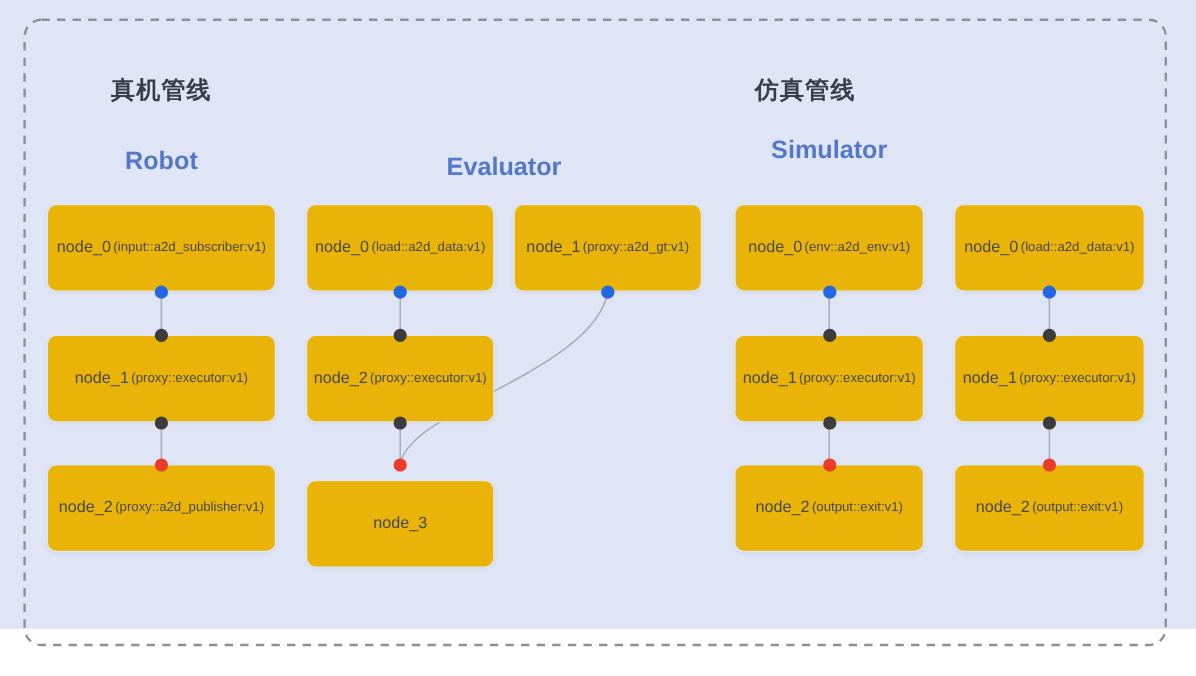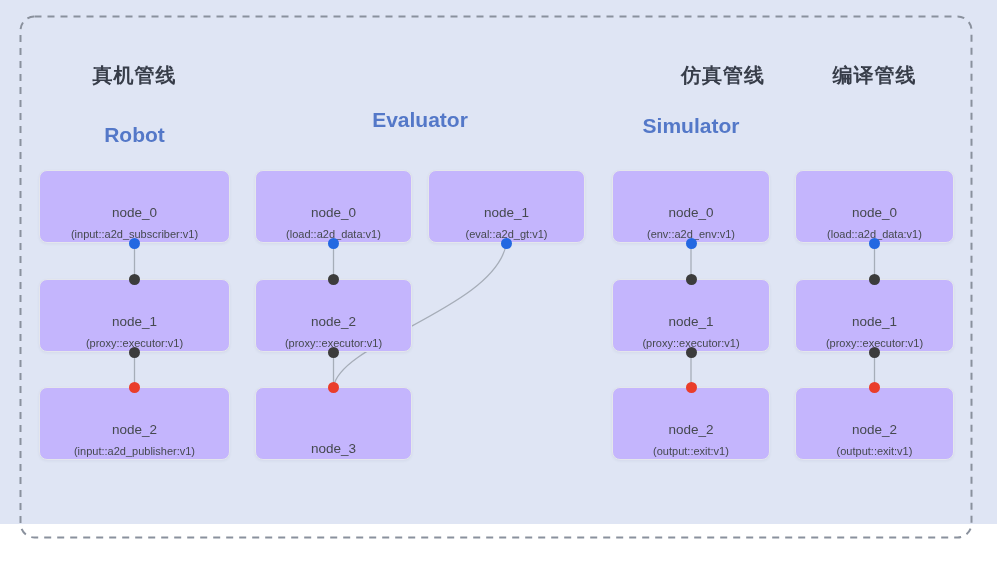--- a/index.html
+++ b/index.html
@@ -41,27 +41,27 @@
   }
   .pipeline-title-en{
     position:absolute;z-index:3;
     text-align:center;
     font-size:21px;font-weight:700;
     color:var(--title-en);
   }
   .node-card{
     position:absolute;z-index:2;
     height:73px;
-    background:#c4b5fd;
+    background:#eab308;
     border:1px solid var(--card-border);
     border-radius:8px;
     box-sizing:border-box;
     box-shadow:0 1px 3px rgba(30,50,90,0.06);
-    display:flex;flex-direction:column;
-    align-items:center;justify-content:flex-end;
+    display:flex;flex-direction:row;
+    align-items:center;justify-content:center;
     gap:2px;
   }
   .node-name{
     font-size:13.5px;color:var(--text-dark);line-height:1.5;
   }
   .node-type{
     font-size:11px;color:var(--text-dark);line-height:1.5;
   }
   .port-dot{
     position:absolute;z-index:4;
@@ -99,58 +99,57 @@
   <div class="node-card" style="left:39px;top:170px;width:191px;">
     <div class="node-name">node_0</div>
     <div class="node-type">(input::a2d_subscriber:v1)</div>
   </div>
   <div class="node-card" style="left:39px;top:279px;width:191px;">
     <div class="node-name">node_1</div>
     <div class="node-type">(proxy::executor:v1)</div>
   </div>
   <div class="node-card" style="left:39px;top:387px;width:191px;">
     <div class="node-name">node_2</div>
-    <div class="node-type">(input::a2d_publisher:v1)</div>
+    <div class="node-type">(proxy::a2d_publisher:v1)</div>
   </div>
 
-  <div class="pipeline-title-en" style="left:255px;top:108px;width:330px;">Evaluator</div>
+  <div class="pipeline-title-en" style="left:255px;top:128px;width:330px;">Evaluator</div>
 
   <div class="node-card" style="left:255px;top:170px;width:157px;">
     <div class="node-name">node_0</div>
     <div class="node-type">(load::a2d_data:v1)</div>
   </div>
   <div class="node-card" style="left:428px;top:170px;width:157px;">
     <div class="node-name">node_1</div>
-    <div class="node-type">(eval::a2d_gt:v1)</div>
+    <div class="node-type">(proxy::a2d_gt:v1)</div>
   </div>
   <div class="node-card" style="left:255px;top:279px;width:157px;">
     <div class="node-name">node_2</div>
     <div class="node-type">(proxy::executor:v1)</div>
   </div>
-  <div class="node-card" style="left:255px;top:387px;width:157px;">
+  <div class="node-card" style="left:255px;top:400px;width:157px;">
     <div class="node-name">node_3</div>
   </div>
 
-  <div class="pipeline-title-zh" style="left:644px;top:62px;width:158px;">仿真管线</div>
+  <div class="pipeline-title-zh" style="left:592px;top:62px;width:158px;">仿真管线</div>
   <div class="pipeline-title-en" style="left:612px;top:114px;width:158px;">Simulator</div>
 
   <div class="node-card" style="left:612px;top:170px;width:158px;">
     <div class="node-name">node_0</div>
     <div class="node-type">(env::a2d_env:v1)</div>
   </div>
   <div class="node-card" style="left:612px;top:279px;width:158px;">
     <div class="node-name">node_1</div>
     <div class="node-type">(proxy::executor:v1)</div>
   </div>
   <div class="node-card" style="left:612px;top:387px;width:158px;">
     <div class="node-name">node_2</div>
     <div class="node-type">(output::exit:v1)</div>
   </div>
 
-  <div class="pipeline-title-zh" style="left:795px;top:62px;width:159px;">编译管线</div>
 
   <div class="node-card" style="left:795px;top:170px;width:159px;">
     <div class="node-name">node_0</div>
     <div class="node-type">(load::a2d_data:v1)</div>
   </div>
   <div class="node-card" style="left:795px;top:279px;width:159px;">
     <div class="node-name">node_1</div>
     <div class="node-type">(proxy::executor:v1)</div>
   </div>
   <div class="node-card" style="left:795px;top:387px;width:159px;">

